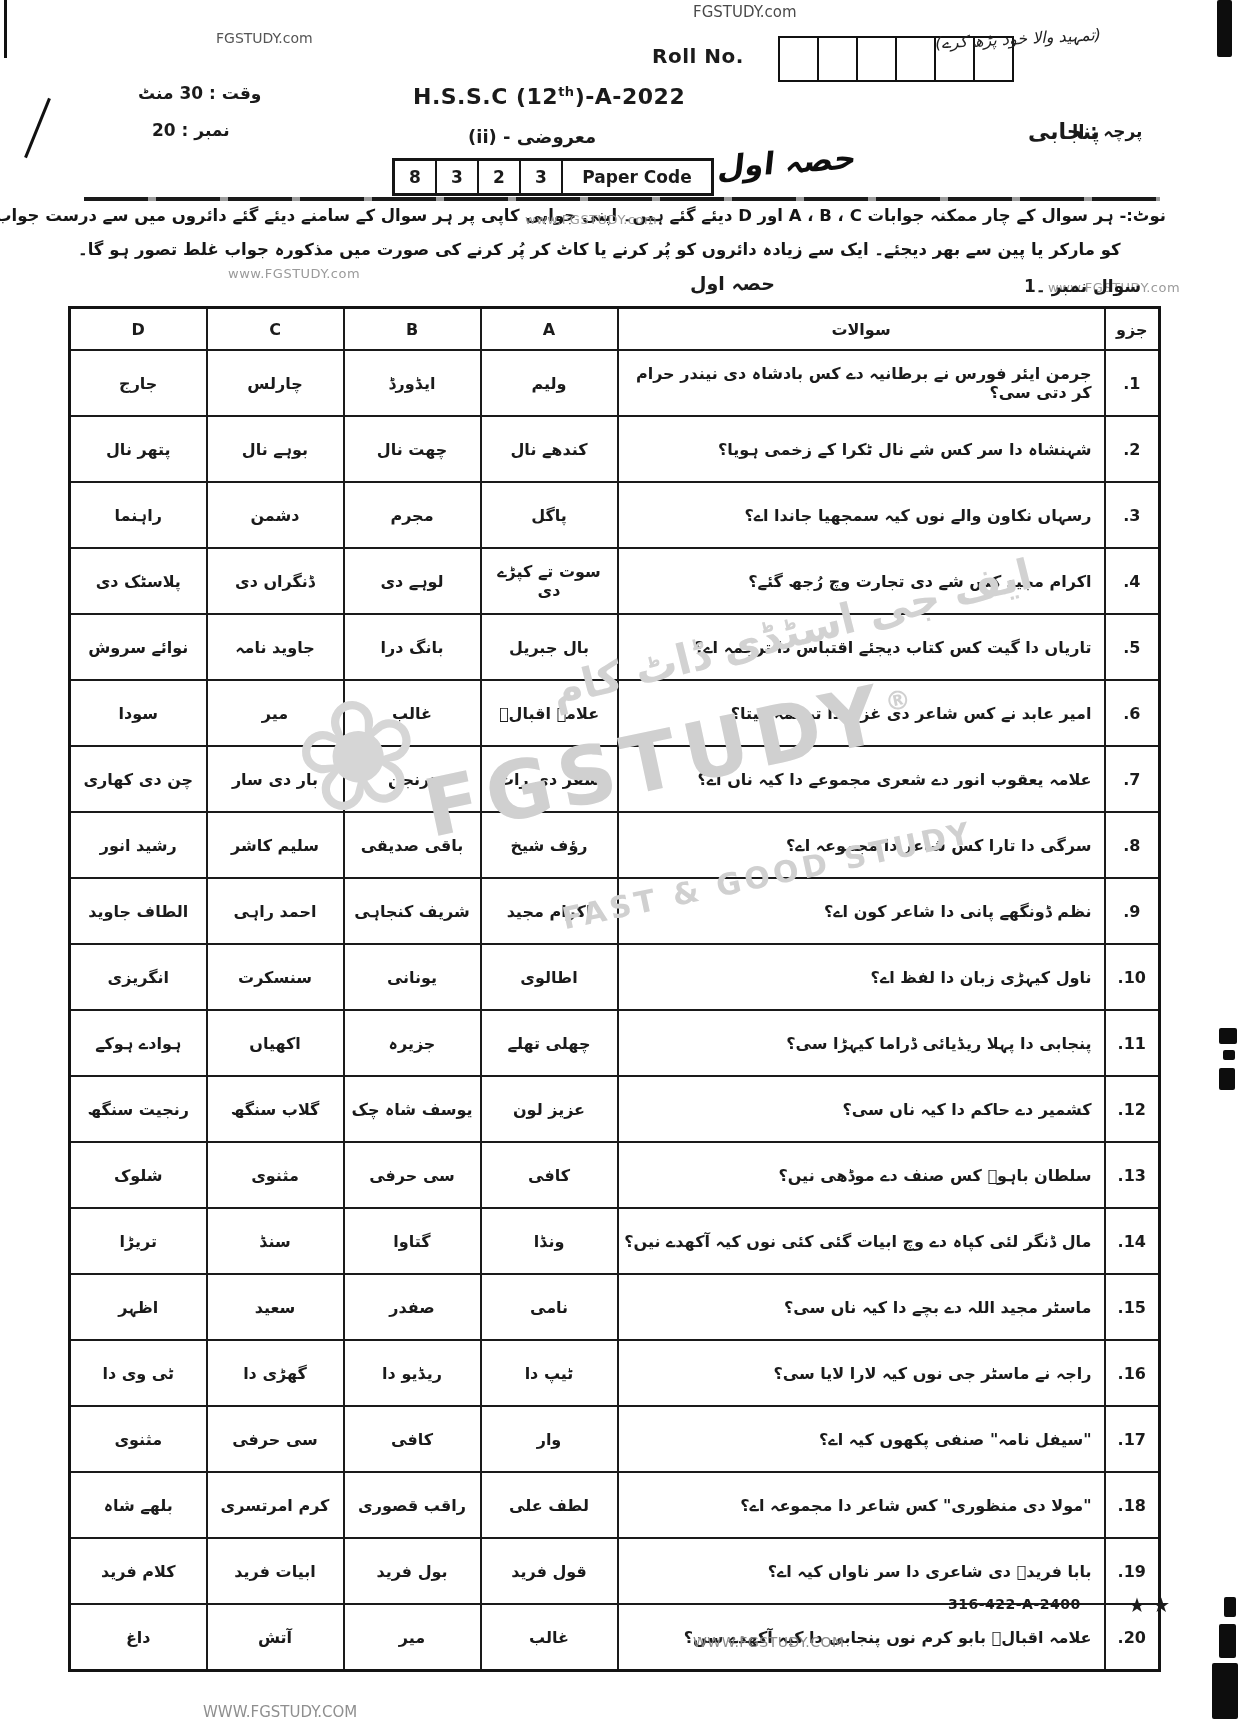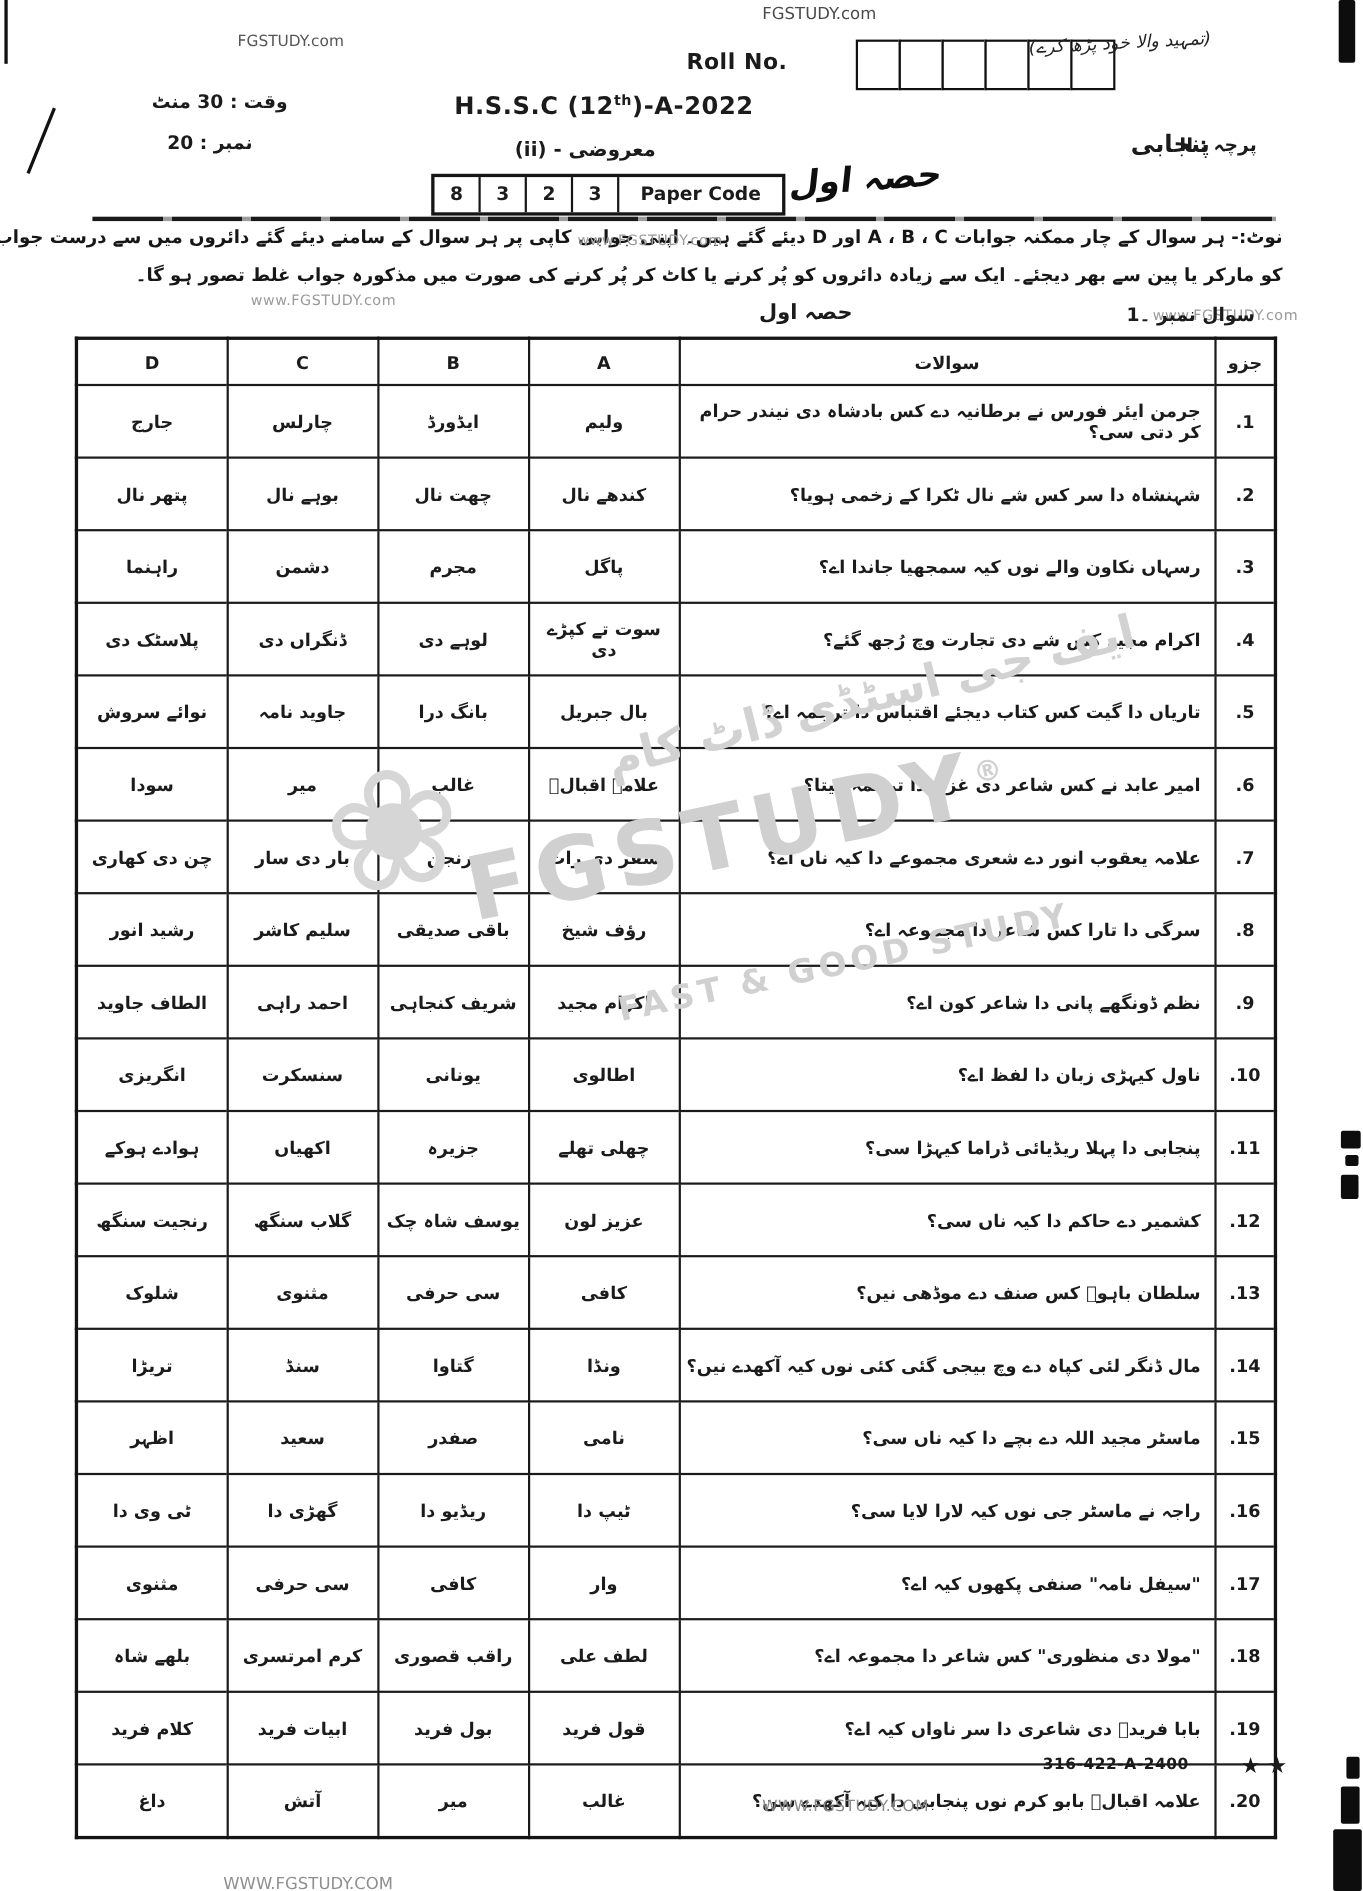--- a/index.html
+++ b/index.html
@@ -32,21 +32,21 @@
             font-weight:bold;font-size:17px;border-left:2px solid #151515;}
   .pc-digit{width:40px;height:32px;display:flex;align-items:center;justify-content:center;
             font-weight:bold;font-size:17px;border-left:2px solid #151515;}
   .pc-digit:first-of-type{border-left:none;}
   .scribble{font-size:31px;font-weight:bold;transform:rotate(-4deg) skewX(-10deg);color:#0e0e0e;}
 
   .heavy-rule{height:4px;background:repeating-linear-gradient(90deg,#1a1a1a 0 64px,#9c9c9c 64px 72px);}
 
   .note{width:1088px;font-size:16.5px;font-weight:bold;color:#161616;}
   .note .l1{white-space:nowrap;}
-  .note .l2{white-space:nowrap;text-align:right;margin-top:15px;}
+  .note .l2{white-space:nowrap;text-align:left;margin-top:15px;}
 
   .mid-wm{color:#9a9a9a;font-size:13px;letter-spacing:.5px;}
 
   .part-heading{font-size:19px;font-weight:bold;}
   .qno-heading{font-size:17px;font-weight:bold;text-align:right;}
 
   
   table.mcq{border-collapse:collapse;table-layout:fixed;width:1090px;direction:rtl;}
   table.mcq th,table.mcq td{border:2px solid #1a1a1a;overflow:hidden;}
   table.mcq{border:3px solid #141414;}
@@ -81,21 +81,21 @@
 <div class="abs ink-blob" style="left:1223px;top:1050px;width:12px;height:10px;"></div>
 <div class="abs ink-blob" style="left:1219px;top:1068px;width:16px;height:22px;"></div>
 <div class="abs ink-blob" style="left:1224px;top:1597px;width:12px;height:20px;"></div>
 <div class="abs ink-blob" style="left:1219px;top:1624px;width:17px;height:34px;"></div>
 <div class="abs ink-blob" style="left:1212px;top:1663px;width:26px;height:56px;"></div>
 <div class="abs slash-mark" style="left:36px;top:96px;"></div>
 
 <div class="abs wm-top" style="left:693px;top:3px;">FGSTUDY.com</div>
 <div class="abs wm-top-left" style="left:216px;top:30px;">FGSTUDY.com</div>
 
-<div class="abs roll-label" style="left:624px;top:44px;">Roll No.</div>
+<div class="abs roll-label" style="left:652px;top:44px;">Roll No.</div>
 <div class="abs roll-boxes" style="left:778px;top:36px;">
     <div class="roll-box"></div>
     <div class="roll-box"></div>
     <div class="roll-box"></div>
     <div class="roll-box"></div>
     <div class="roll-box"></div>
     <div class="roll-box"></div>
   </div>
 <div class="abs corner-note rtl" style="left:935px;top:26px;">(تمہید والا خود پڑھ کرے)</div>
 
@@ -250,21 +250,21 @@
       <tr>
         <td class="serial">13.</td>
         <td class="question">سلطان باہوؒ کس صنف دے موڈھی نیں؟</td>
         <td class="opt">کافی</td>
         <td class="opt">سی حرفی</td>
         <td class="opt">مثنوی</td>
         <td class="opt">شلوک</td>
       </tr>
       <tr>
         <td class="serial">14.</td>
-        <td class="question">مال ڈنگر لئی کپاہ دے وچ بیجی گئی کئی نوں کیہ آکھدے نیں؟</td>
+        <td class="question">مال ڈنگر لئی کپاہ دے وچ ابیات گئی کئی نوں کیہ آکھدے نیں؟</td>
         <td class="opt">ونڈا</td>
         <td class="opt">گتاوا</td>
         <td class="opt">سنڈ</td>
         <td class="opt">تریڑا</td>
       </tr>
       <tr>
         <td class="serial">15.</td>
         <td class="question">ماسٹر مجید اللہ دے بچے دا کیہ ناں سی؟</td>
         <td class="opt">نامی</td>
         <td class="opt">صفدر</td>

